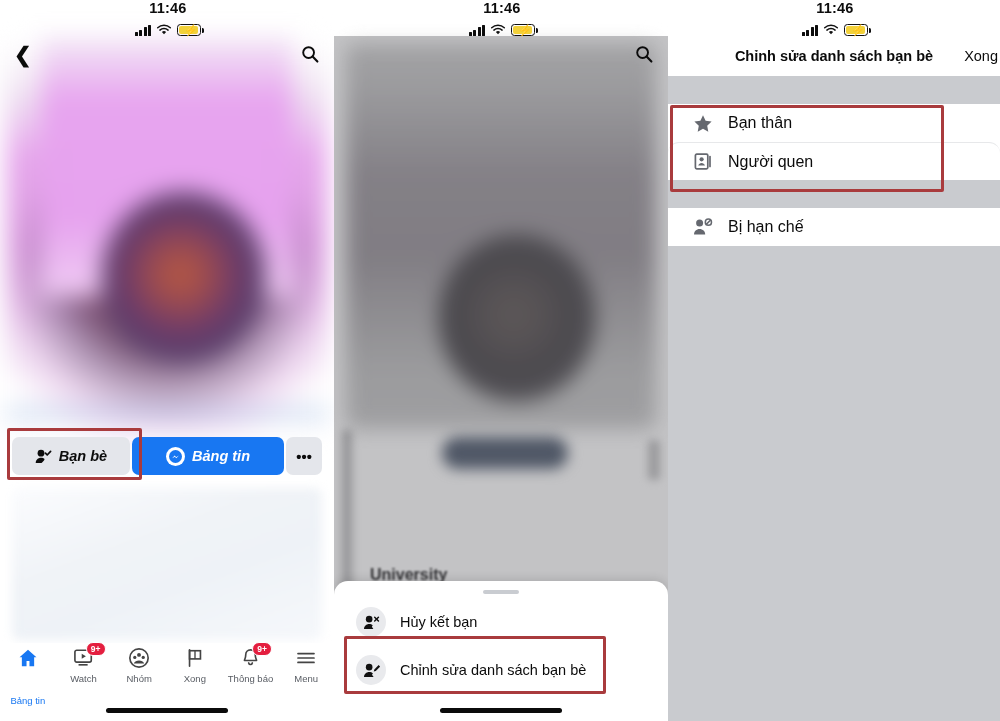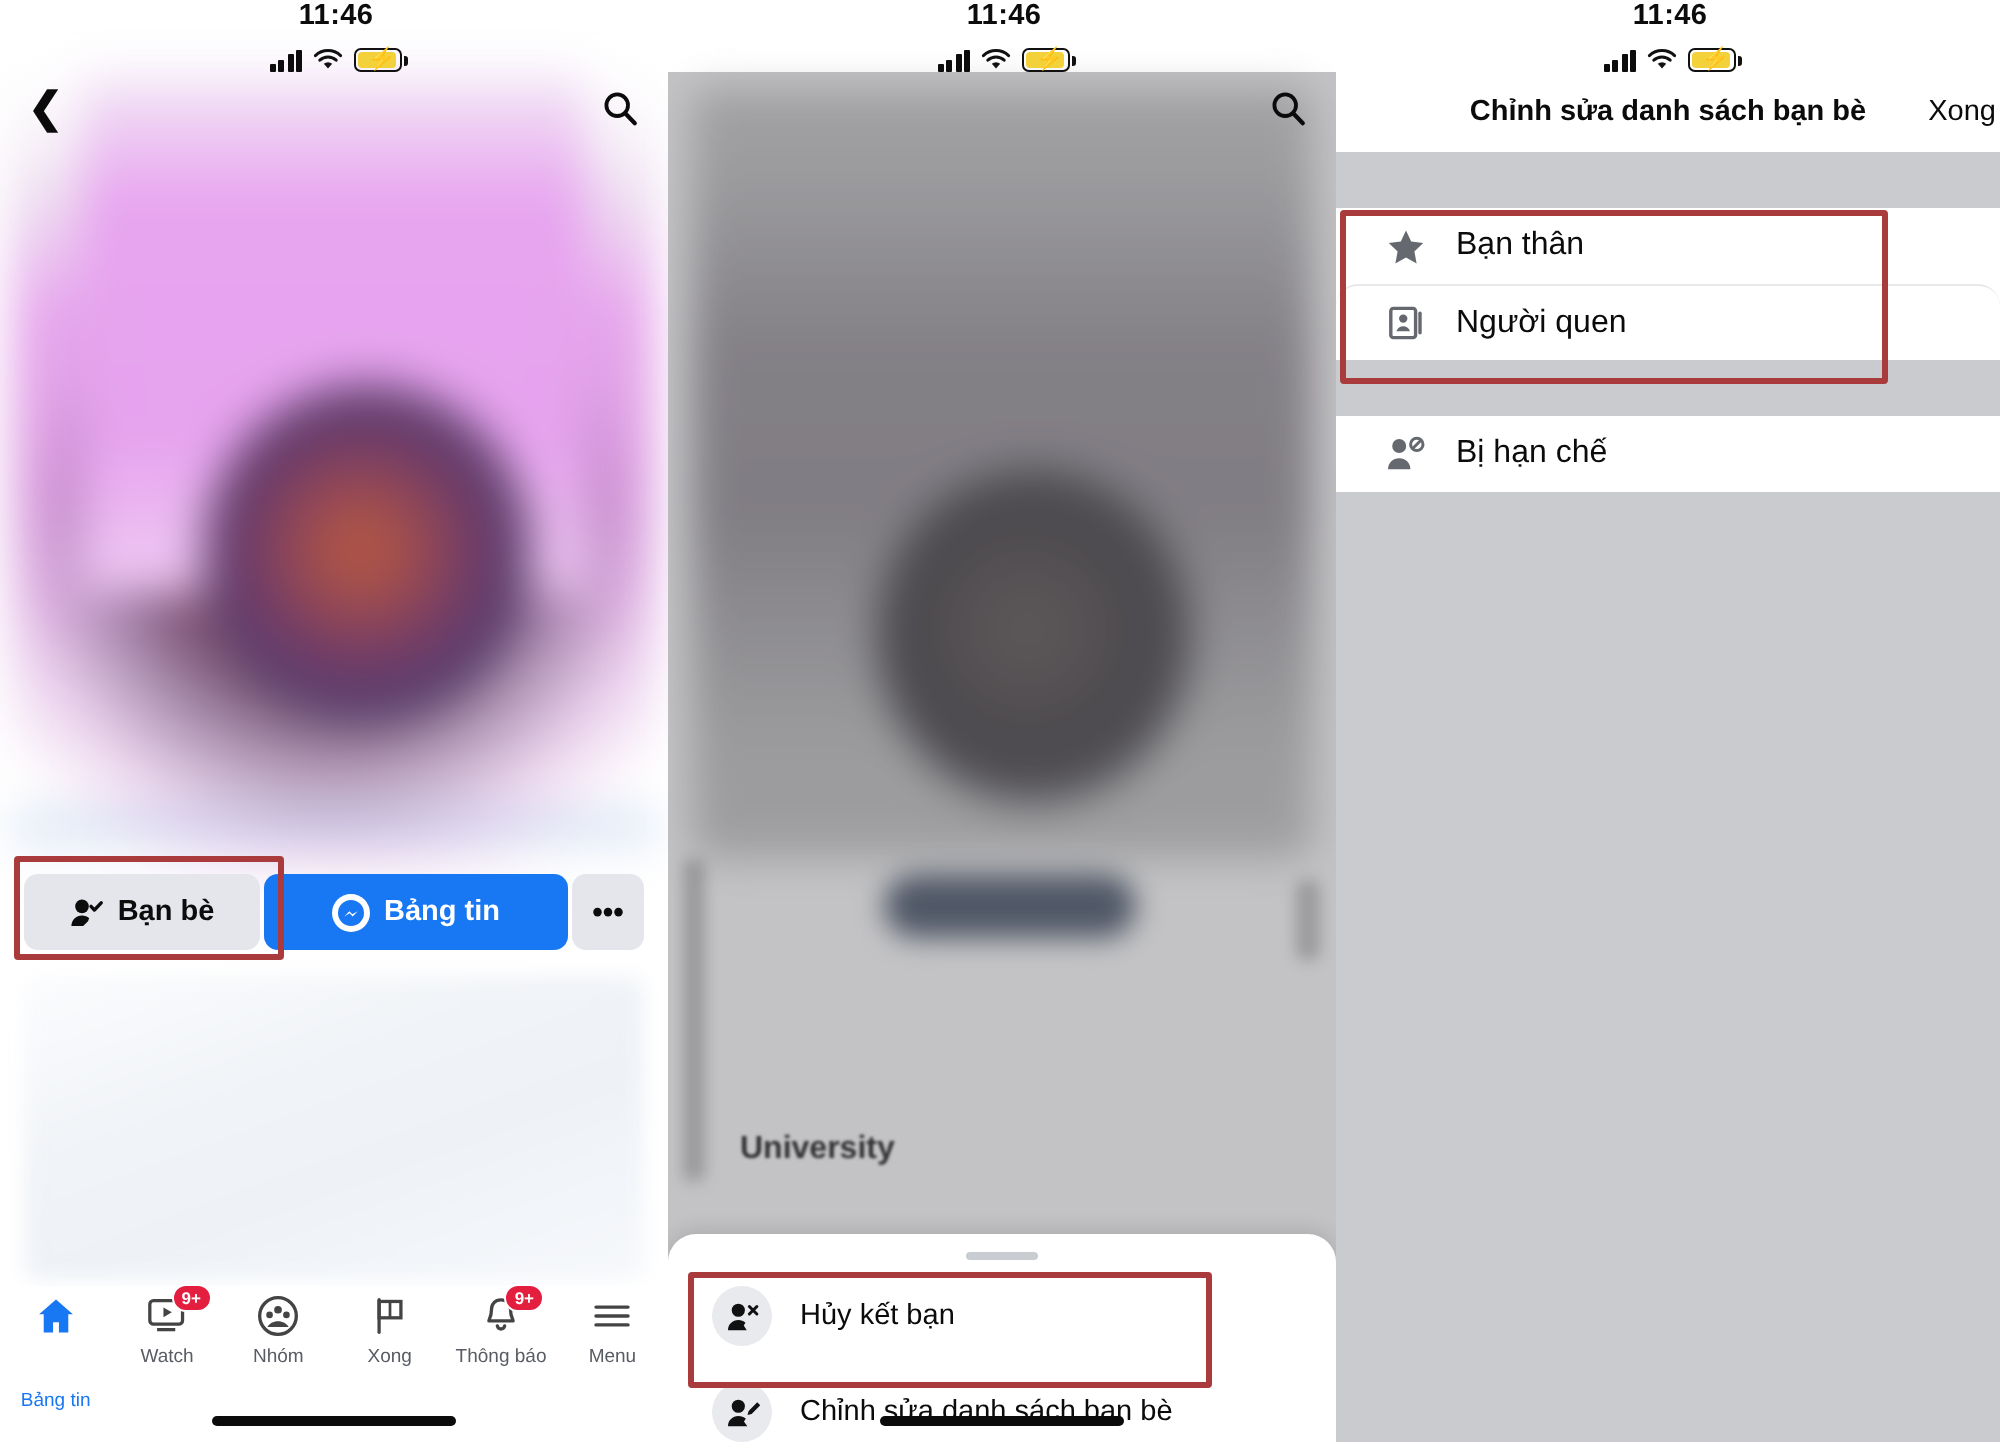--- a/index.html
+++ b/index.html
@@ -63,21 +63,21 @@
     background: linear-gradient(180deg,#f3eaf6 0%, #e7a4ef 25%, #e6a2ee 70%, #f0cdf4 100%);
   }
   .cover-blob {
     position:absolute; left: 92px; top: 150px; width: 158px; height: 165px; border-radius: 50%;
     background: radial-gradient(circle at 48% 48%, #b85a42 0%, #9c4b50 22%, #6b3a6b 48%, #57406a 66%, rgba(120,100,150,.2) 86%, rgba(255,255,255,0) 100%);
   }
   .cover-band { position:absolute; left:0; right:0; bottom: 18px; height: 10px; background: rgba(160,190,230,.55); }
 
   .action-row {
     position: absolute; top: 433px; left: 0; right: 0; height: 46px;
-    display: flex; align-items: center; gap: 2px; padding: 0 12px; z-index: 22;
+    display: flex; align-items: center; gap: 2px; padding: 0 12px; z-index: 22; font-style: italic;
   }
   .btn {
     height: 38px; border-radius: 7px; display: flex; align-items: center;
     justify-content: center; gap: 7px; font-size: 14.5px; font-weight: 700;
   }
   .btn-friend { flex: 0 0 118px; background: #e4e6eb; color: #0c0c0c; }
   .btn-msg { flex: 1 1 auto; background: #1877f2; color: #fff; }
   .btn-more { flex: 0 0 36px; background: #e4e6eb; color: #0c0c0c; font-size: 15px; }
   .msg-ico {
     width: 19px; height: 19px; border-radius: 50%; background: #fff; color: #1877f2;
@@ -134,21 +134,21 @@
     position:absolute; left: 108px; top: 437px; width: 126px; height: 32px; border-radius: 16px;
     background: #3f72c4; filter: blur(7px); z-index: 8;
   }
   .p2-side-l { position:absolute; left: 8px; top: 430px; width: 10px; height: 160px; background: rgba(140,140,148,.5); filter: blur(4px); z-index: 8;}
   .p2-side-r { position:absolute; right: 8px; top: 440px; width: 12px; height: 40px; border-radius: 4px; background: rgba(180,180,188,.6); filter: blur(4px); z-index: 8;}
   .p2-univ {
     position: absolute; left: 36px; top: 566px; font-size: 16px; font-weight: 700;
     color: #2b2b30; filter: blur(.9px); z-index: 12;
   }
   .sheet {
-    position: absolute; left: 0; right: 0; bottom: 0; height: 104px;
+    position: absolute; left: 0; right: 0; bottom: 0; height: 140px;
     background: #fff; border-radius: 14px 14px 0 0; z-index: 30;
     box-shadow: 0 -2px 10px rgba(0,0,0,.12);
   }
   .sheet-grab { width: 36px; height: 4px; border-radius: 3px; background: #c9ccd1; margin: 9px auto 0; }
   .sheet-item { display: flex; align-items: center; gap: 14px; padding: 0 22px; height: 48px; }
   .sheet-item.first { margin-top: 4px; }
   .circ-ico {
     width: 30px; height: 30px; border-radius: 50%; background: #e9eaed;
     display: flex; align-items: center; justify-content: center; flex: none;
   }

